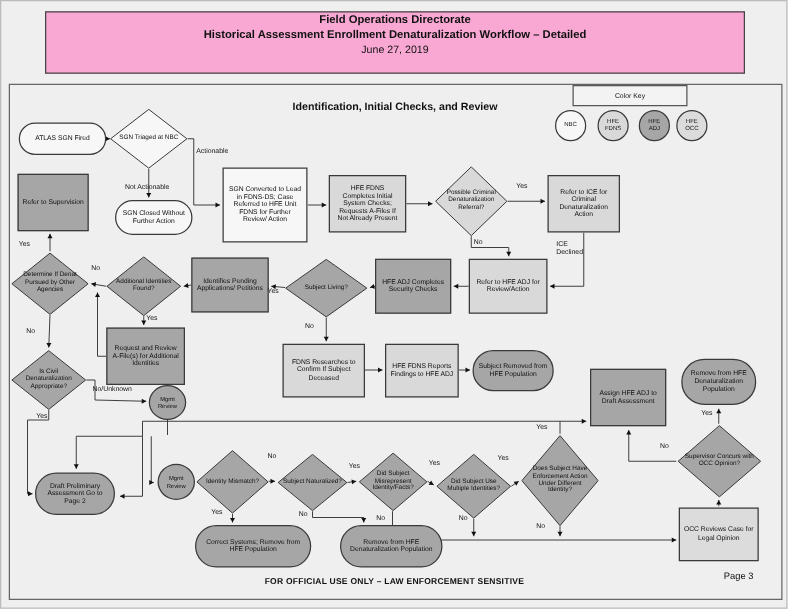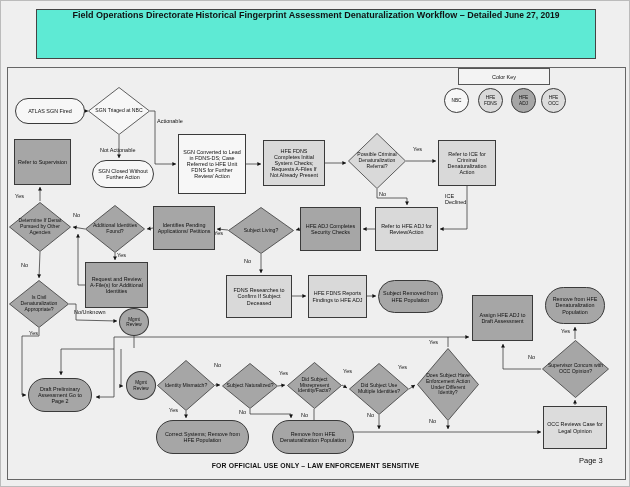--- a/index.html
+++ b/index.html
@@ -1,23 +1,23 @@
 <!DOCTYPE html>
 <html><head>
 <meta charset="utf-8">
 <style>
   html,body{margin:0;padding:0;}
   .page{position:relative;width:630px;height:487px;background:#efefef;
         font-family:"Liberation Sans",sans-serif;color:#111;overflow:hidden;
         border:1px solid #bbb;box-sizing:border-box;}
   .title-box{position:absolute;left:35px;top:8px;width:558px;height:48px;
-             background:#5eead4;border:1px solid #444;text-align:center;
-             display:flex;flex-direction:row;justify-content:center;gap:2px;}
+             background:#f9a8d4;border:1px solid #444;text-align:center;
+             display:flex;flex-direction:column;justify-content:flex-start;gap:2px;}
   .title-line1,.title-line2{font-size:9px;font-weight:bold;}
-  .title-line3{font-size:8.5px;font-weight:bold;}
+  .title-line3{font-size:8.5px;font-weight:normal;}
   .container{position:absolute;left:6px;top:66px;width:617px;height:411px;
              border:1px solid #666;}
   .section-title{position:absolute;left:150px;top:79px;width:330px;text-align:center;
                  font-size:8.5px;font-weight:bold;}
   .key-box{position:absolute;left:457px;top:67px;width:90px;height:15px;background:#f3f3f3;
            border:1px solid #555;font-size:5.5px;display:flex;align-items:center;justify-content:center;}
   .key-circle{position:absolute;width:25px;height:25px;border-radius:50%;border:1px solid #3a3a3a;
               display:flex;align-items:center;justify-content:center;text-align:center;
               font-size:4.8px;line-height:1.05;white-space:pre-line;box-sizing:border-box;}
   .c-nbc{background:#f7f7f7;}
@@ -38,26 +38,27 @@
           font-size:6.8px;font-weight:bold;letter-spacing:.2px;}
   .page-num{position:absolute;left:578px;top:455px;font-size:7.5px;}
 </style>
 </head>
 <body>
 
 <div class="page">
 
   <div class="title-box">
     <div class="title-line1">Field Operations Directorate</div>
-    <div class="title-line2">Historical Fingerprint Assessment Denaturalization Workflow – Detailed</div>
+    <div class="title-line2">Historical Assessment Enrollment Denaturalization Workflow – Detailed</div>
     <div class="title-line3">June 27, 2019</div>
   </div>
 
   <div class="container"></div>
 
+  <div class="section-title">Identification, Initial Checks, and Review</div>
 
   <div class="key-box">
     <span>Color Key</span>
   </div>
   <div class="key-circle c-nbc" style="left:443px;top:87px;">
     <span>NBC</span>
   </div>
   <div class="key-circle c-fdns" style="left:477px;top:87px;">
     <span>HFE
 FDNS</span>

